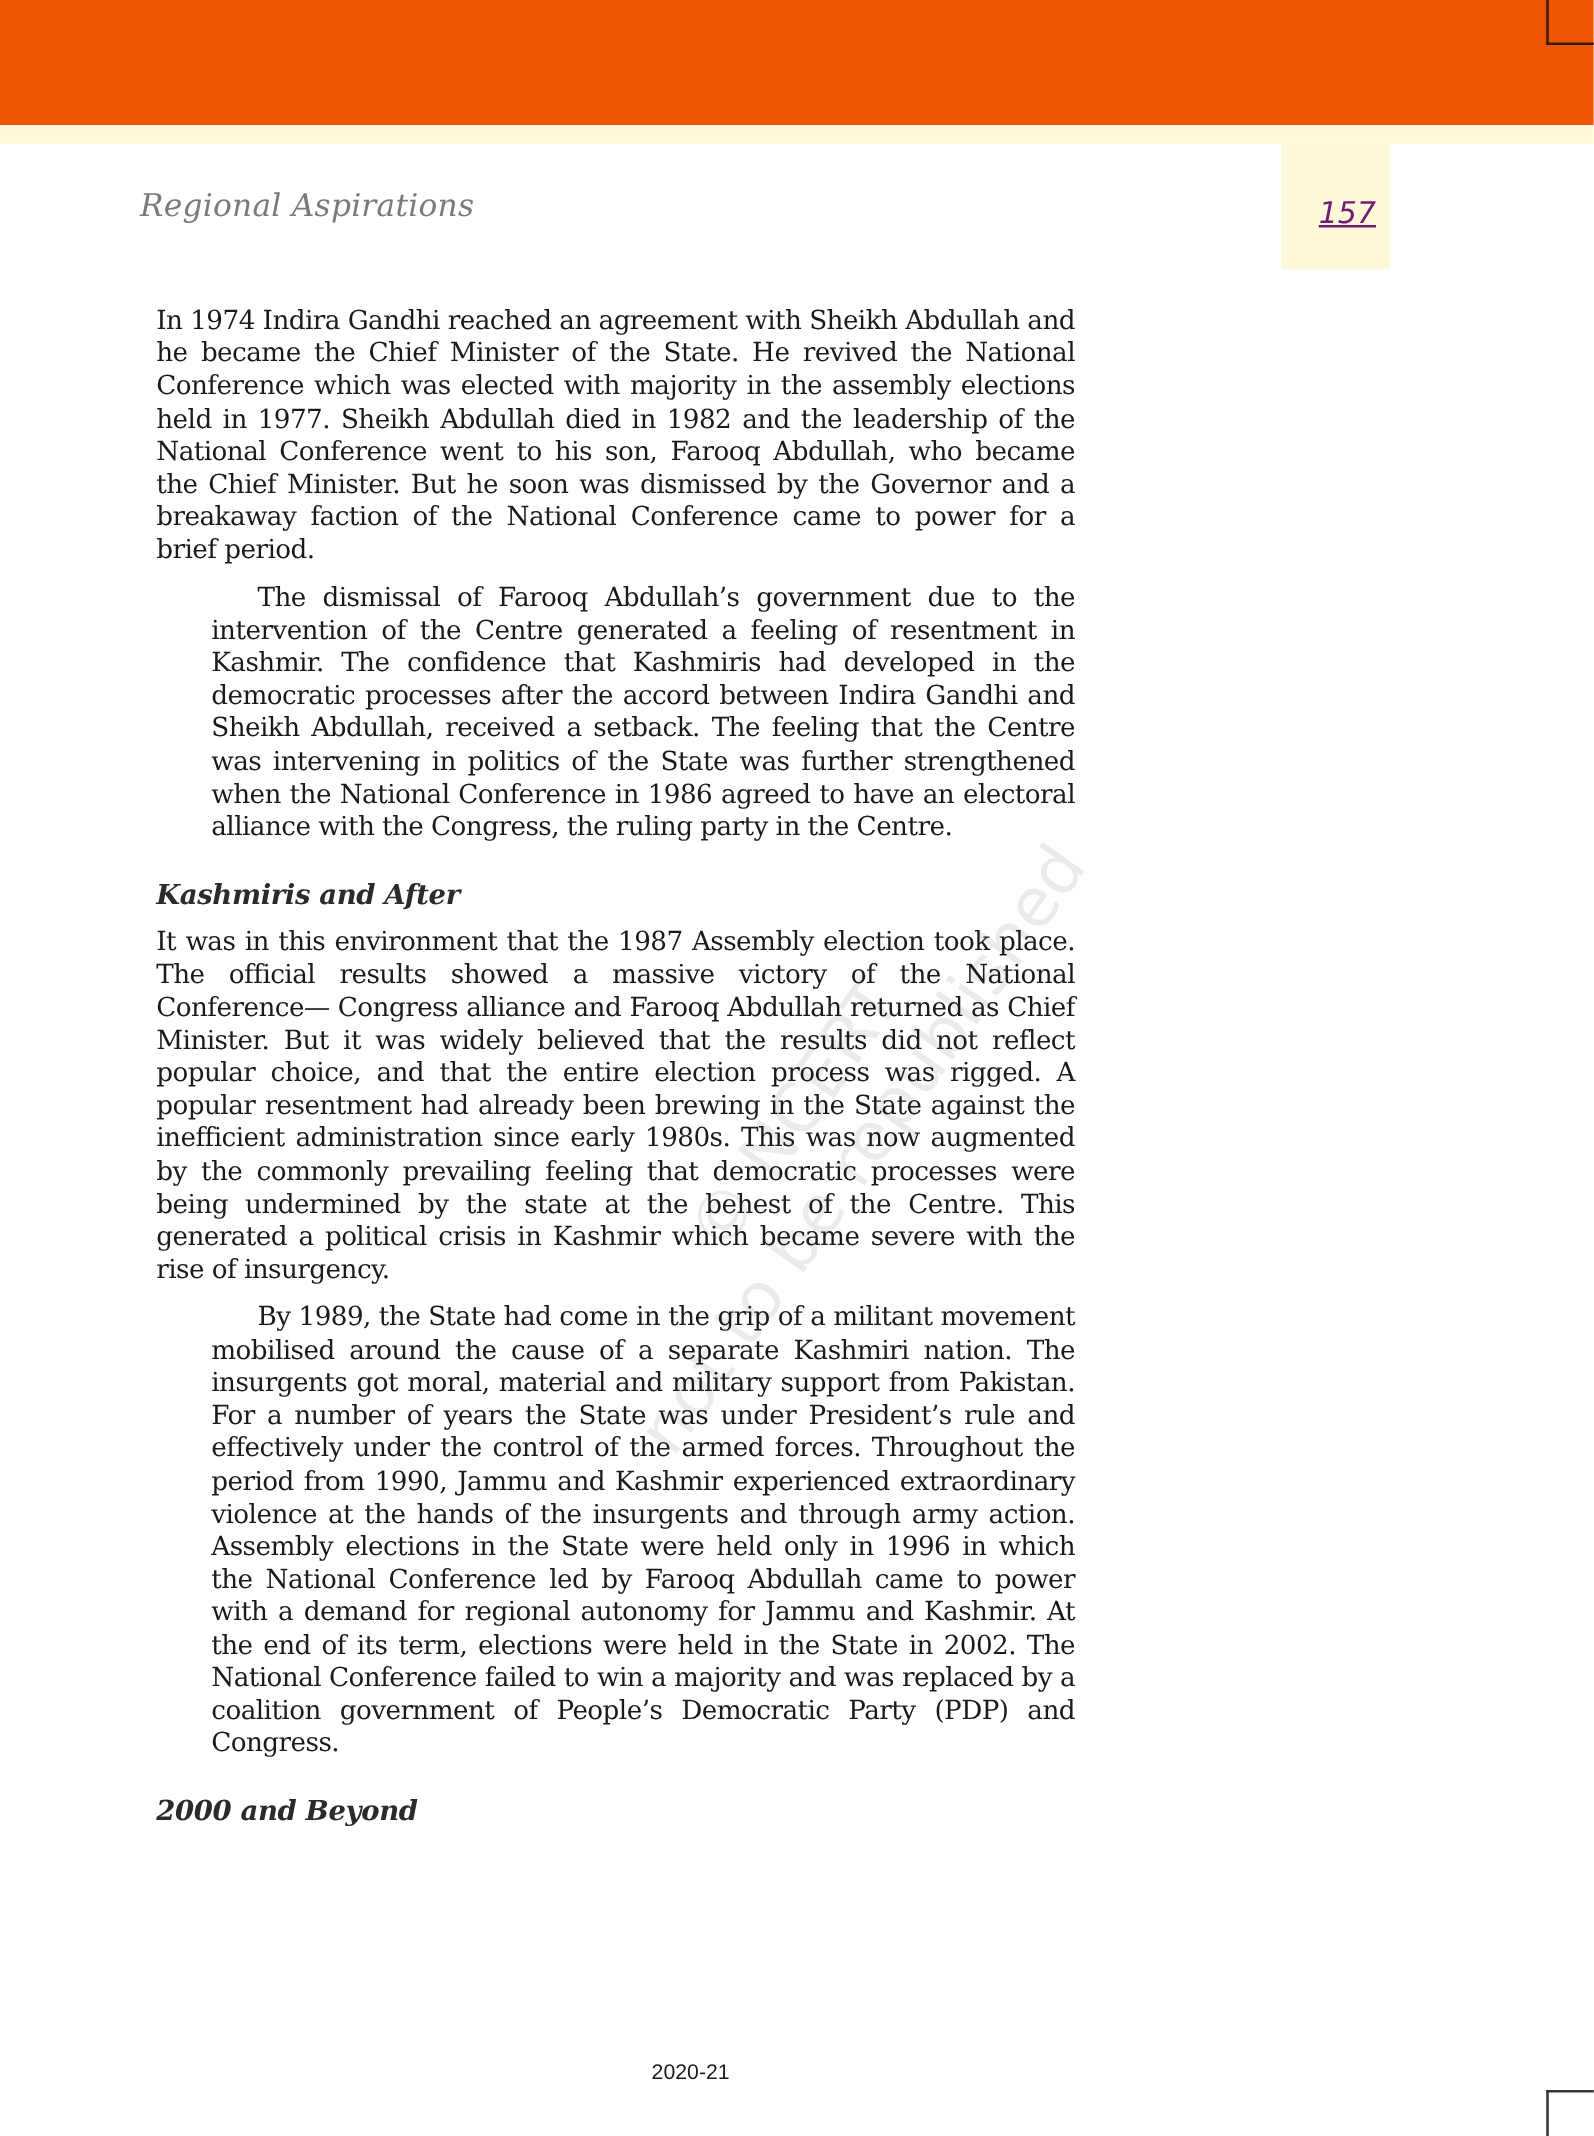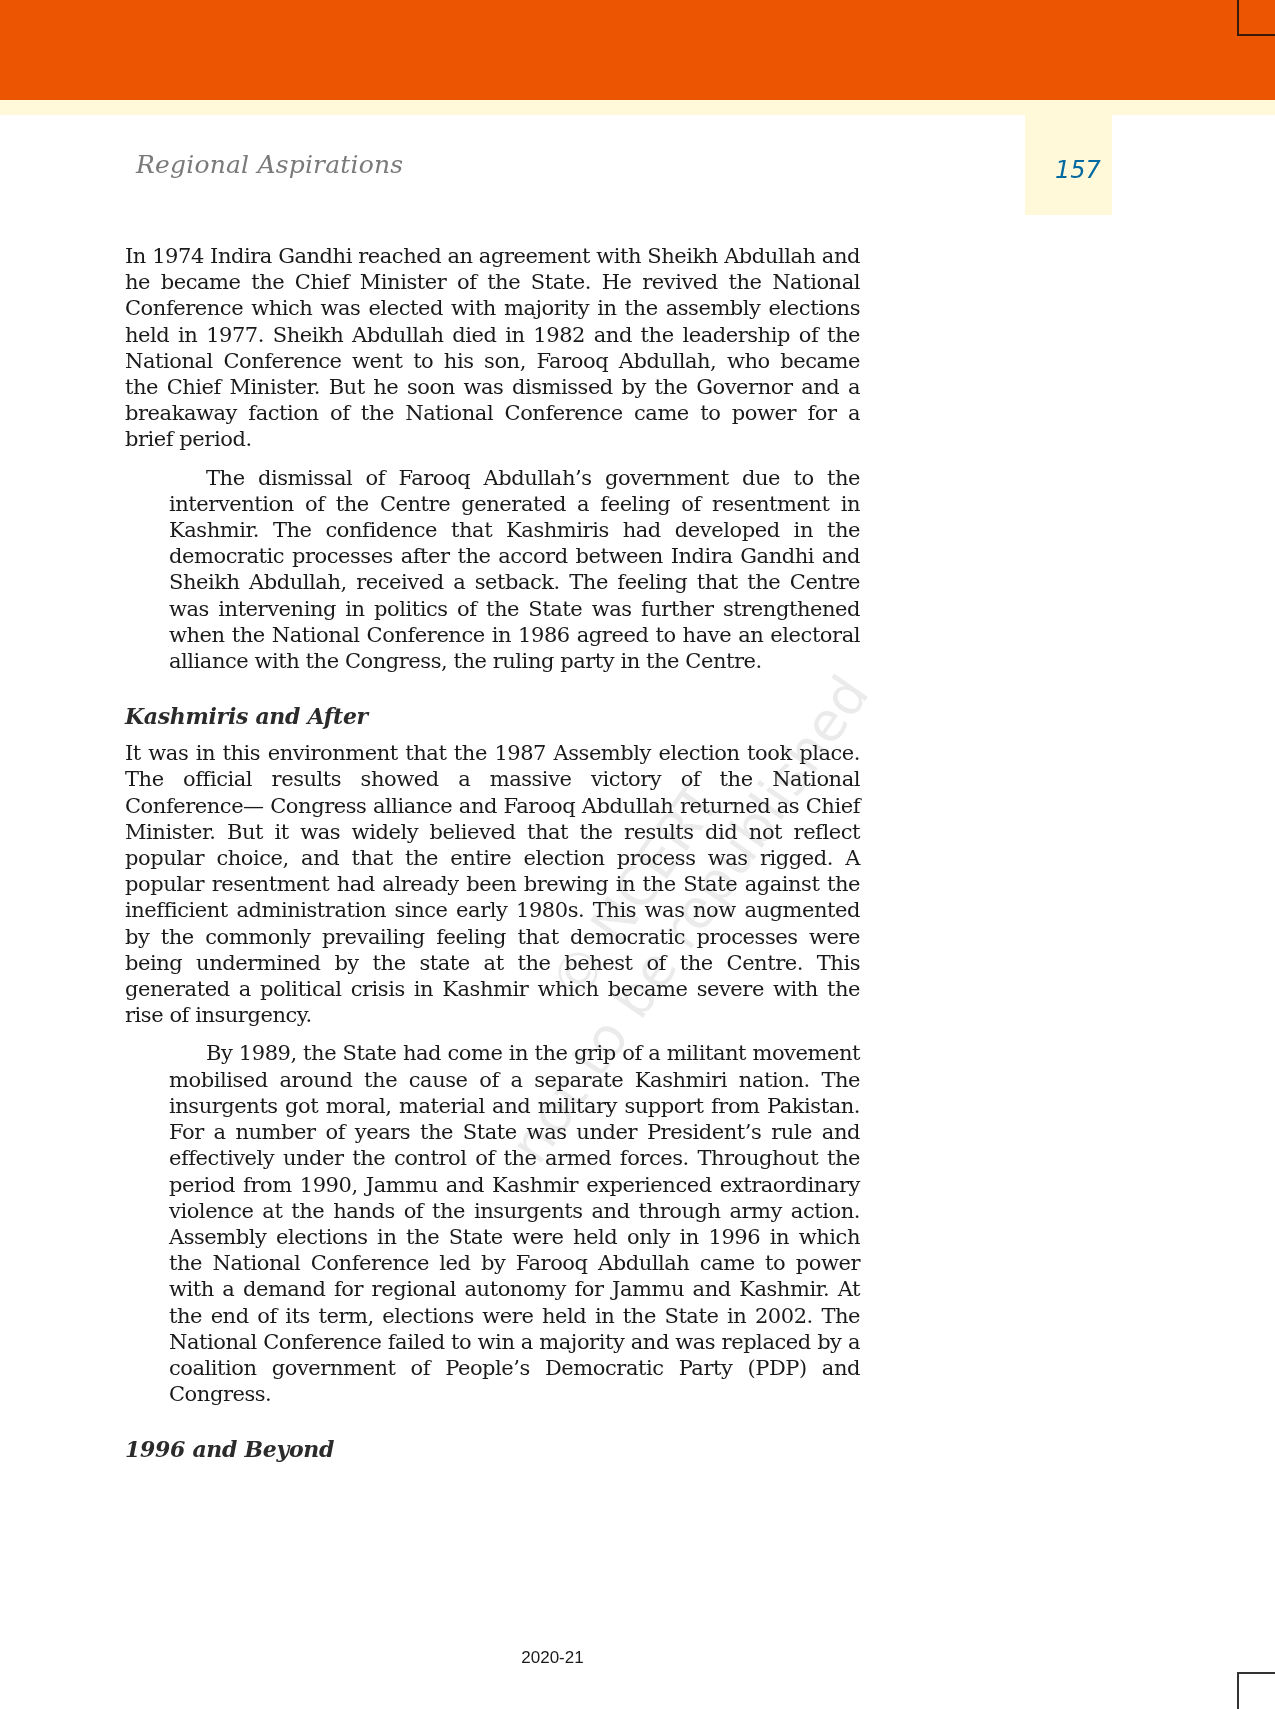--- a/index.html
+++ b/index.html
@@ -46,34 +46,35 @@
     .crop-mark-bottom {
       position: absolute;
       left: 1237px; top: 1672px;
       width: 40px; height: 40px;
       border-left: 2px solid #333;
       border-top: 2px solid #333;
       box-sizing: border-box;
     }
     .running-head {
       position: absolute;
-      left: 136px; top: 150px;
+      left: 112px; top: 150px;
       font-family: "DejaVu Serif", serif;
       font-style: italic;
       font-size: 25px;
       color: #7a7a7a;
       letter-spacing: 0.2px;
     }
     .page-number {
       position: absolute;
       left: 1055px; top: 156px;
       font-family: "DejaVu Sans", sans-serif;
       font-style: italic;
       font-size: 24px;
-      color: #0369a1;
+      color: #701a75;
+      text-decoration: underline;
     }
     .content {
       position: absolute;
       left: 125px;
       top: 243px;
       width: 735px;
       color: #1a1a1a;
     }
     .para {
       margin: 0 0 12px 0;
@@ -142,16 +143,16 @@
 </div>
 
 <div class="content">
   <p class="para">In 1974 Indira Gandhi reached an agreement with Sheikh Abdullah and he became the Chief Minister of the State. He revived the National Conference which was elected with majority in the assembly elections held in 1977. Sheikh Abdullah died in 1982 and the leadership of the National Conference went to his son, Farooq Abdullah, who became the Chief Minister. But he soon was dismissed by the Governor and a breakaway faction of the National Conference came to power for a brief period.</p>
   <p class="para indent">The dismissal of Farooq Abdullah’s government due to the intervention of the Centre generated a feeling of resentment in Kashmir. The confidence that Kashmiris had developed in the democratic processes after the accord between Indira Gandhi and Sheikh Abdullah, received a setback. The feeling that the Centre was intervening in politics of the State was further strengthened when the National Conference in 1986 agreed to have an electoral alliance with the Congress, the ruling party in the Centre.</p>
 
   <h3 class="section-heading">Kashmiris and After</h3>
   <p class="para">It was in this environment that the 1987 Assembly election took place. The official results showed a massive victory of the National Conference— Congress alliance and Farooq Abdullah returned as Chief Minister. But it was widely believed that the results did not reflect popular choice, and that the entire election process was rigged. A popular resentment had already been brewing in the State against the inefficient administration since early 1980s. This was now augmented by the commonly prevailing feeling that democratic processes were being undermined by the state at the behest of the Centre. This generated a political crisis in Kashmir which became severe with the rise of insurgency.</p>
   <p class="para indent">By 1989, the State had come in the grip of a militant movement mobilised around the cause of a separate Kashmiri nation. The insurgents got moral, material and military support from Pakistan. For a number of years the State was under President’s rule and effectively under the control of the armed forces. Throughout the period from 1990, Jammu and Kashmir experienced extraordinary violence at the hands of the insurgents and through army action. Assembly elections in the State were held only in 1996 in which the National Conference led by Farooq Abdullah came to power with a demand for regional autonomy for Jammu and Kashmir. At the end of its term, elections were held in the State in 2002. The National Conference failed to win a majority and was replaced by a coalition government of People’s Democratic Party (PDP) and Congress.</p>
 
-  <h3 class="section-heading">1996 and Beyond</h3>
+  <h3 class="section-heading">2000 and Beyond</h3>
 </div>
 
 <div class="footer-year">2020-21</div>
 
 </body></html>

